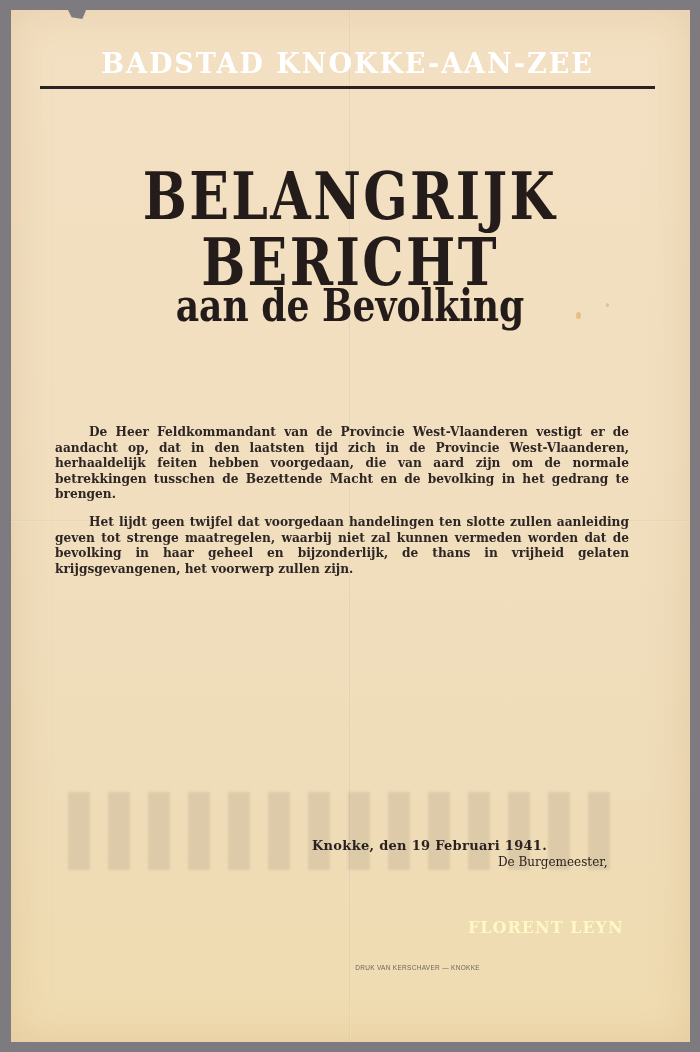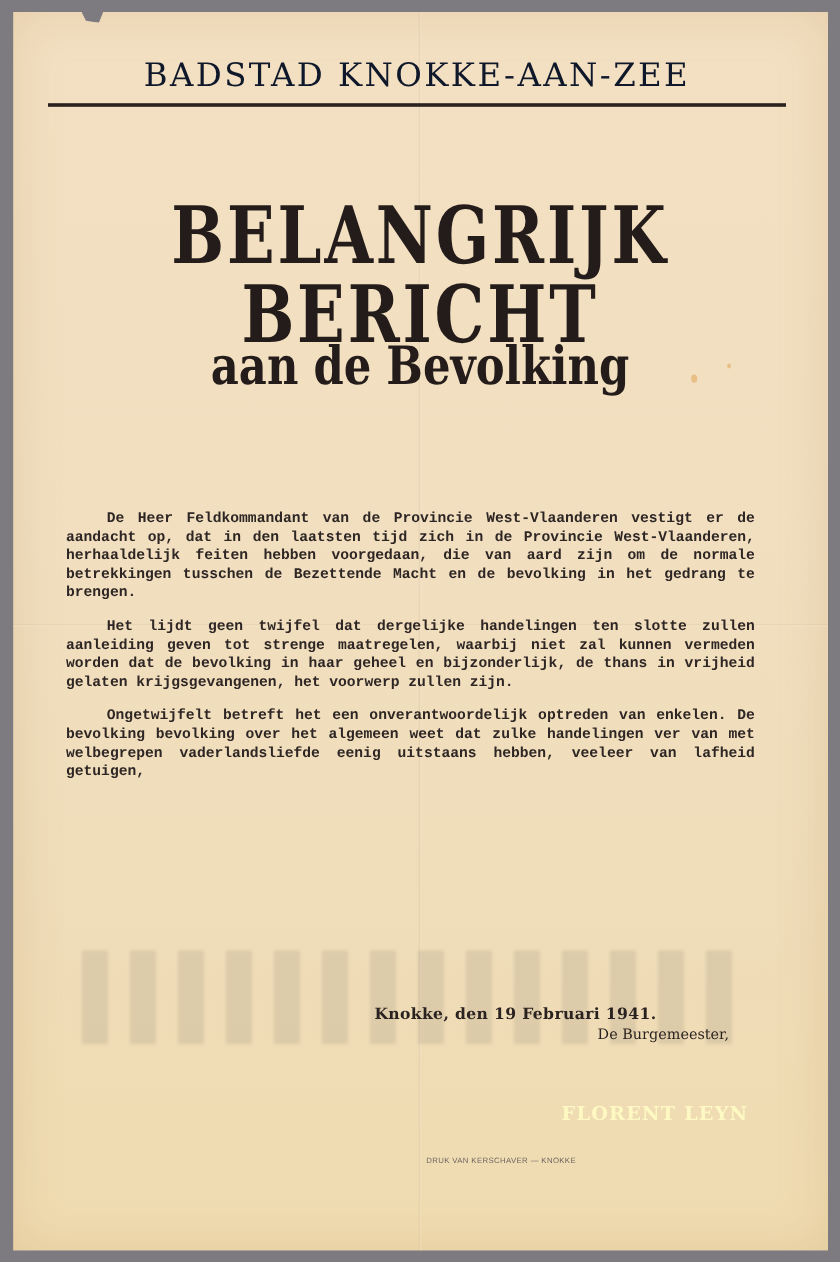--- a/index.html
+++ b/index.html
@@ -24,22 +24,22 @@
       content: ""; position: absolute; left: 0; top: 510px; width: 100%; height: 2px;
       background: linear-gradient(180deg, rgba(200,170,130,0.25), rgba(255,245,225,0.35));
     }
     .notch {
       position: absolute; left: 68px; top: 10px; width: 18px; height: 9px;
       background: #7d7b80; clip-path: polygon(0 0, 100% 0, 80% 100%, 20% 80%);
     }
     .town {
       position: absolute; left: 40px; top: 48px; width: 615px;
       text-align: center;
-      font-family: "DejaVu Serif", serif; font-weight: normal;
-      font-size: 27px; letter-spacing: 2px; color: #0f172a;
+      font-family: "DejaVu Serif", serif; font-weight: bold;
+      font-size: 27px; letter-spacing: 2px; color: #ffffff;
     }
     .town-rule {
       position: absolute; left: 40px; top: 86px; width: 615px; height: 3px;
       background: #2a2220;
     }
     .headline {
       position: absolute; left: 60px; top: 163px; width: 580px;
       text-align: center;
       font-family: "DejaVu Serif", serif; font-weight: bold;
       font-size: 66px; line-height: 1; color: #241c1a;
@@ -52,21 +52,21 @@
       font-family: "DejaVu Serif", serif; font-weight: bold;
       font-size: 44px; line-height: 1; color: #241c1a;
       transform: scaleX(0.82); transform-origin: center;
     }
     .body-text {
       position: absolute; left: 55px; top: 425px; width: 586px;
       font-family: "DejaVu Serif", serif;
       font-size: 12.2px; line-height: 15.6px; color: #2e2624;
       text-align: justify;
     }
-    .body-text p { margin: 0 12px 12px 0; text-indent: 34px; font-family: Liberation Mono, monospace; }
+    .body-text p { margin: 0 12px 12px 0; text-indent: 34px; }
     .body-text p.bold { font-weight: bold; }
     .ghost {
       position: absolute; left: 68px; top: 792px; width: 545px; height: 78px;
       background:
         repeating-linear-gradient(90deg, rgba(90,80,75,0.18) 0 22px, transparent 22px 40px);
       filter: blur(1.2px);
       opacity: 0.7;
     }
     .date {
       position: absolute; left: 312px; top: 838px;
@@ -102,22 +102,21 @@
 <div class="stain" style="left:606px;top:303px;width:3px;height:4px;"></div>
 
 <div class="town">BADSTAD KNOKKE-AAN-ZEE</div>
 <div class="town-rule"></div>
 
 <div class="headline">BELANGRIJK BERICHT</div>
 <div class="subhead">aan de Bevolking</div>
 
 <div class="body-text">
   <p class="bold">De Heer Feldkommandant van de Provincie West-Vlaanderen vestigt er de aandacht op, dat in den laatsten tijd zich in de Provincie West-Vlaanderen, herhaaldelijk feiten hebben voorgedaan, die van aard zijn om de normale betrekkingen tusschen de Bezettende Macht en de bevolking in het gedrang te brengen.</p>
-  <p class="bold">Het lijdt geen twijfel dat dergelijke handelingen ten slotte zullen aanleiding geven tot strenge maatregelen, waarbij niet zal kunnen vermeden worden dat de bevolking in haar geheel en bijzonderlijk, de thans in vrijheid gelaten krijgsgevangenen, het voorwerp zullen zijn.</p>
-  <p class="bold">Ongetwijfelt betreft het een onverantwoordelijk optreden van enkelen. De bevolking bevolking over het algemeen weet dat zulke handelingen ver van met welbegrepen vaderlandsliefde eenig uitstaans hebben, veeleer van lafheid getuigen,</p>
+  <p class="bold">Het lijdt geen twijfel dat voorgedaan handelingen ten slotte zullen aanleiding geven tot strenge maatregelen, waarbij niet zal kunnen vermeden worden dat de bevolking in haar geheel en bijzonderlijk, de thans in vrijheid gelaten krijgsgevangenen, het voorwerp zullen zijn.</p>
 </div>
 
 <div class="ghost"></div>
 
 <div class="date">Knokke, den 19 Februari 1941.</div>
 <div class="title-line">De Burgemeester,</div>
 <div class="signer">FLORENT LEYN</div>
 <div class="printer">DRUK VAN KERSCHAVER — KNOKKE</div>
 
 </body></html>

